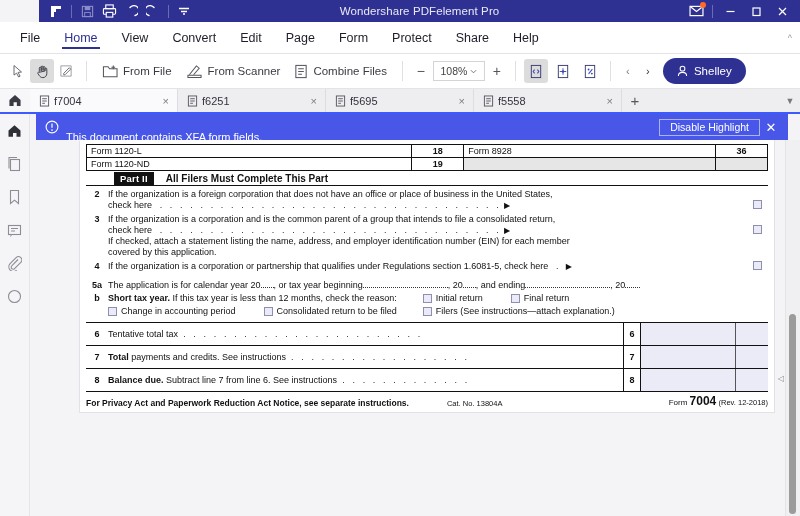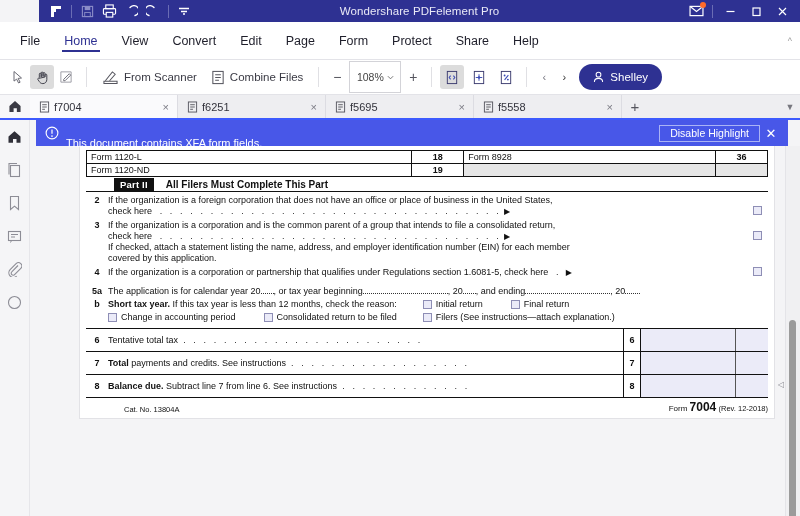--- a/index.html
+++ b/index.html
@@ -25,21 +25,21 @@
     position:absolute; left:0; right:0; text-align:center;
     font-size:11.5px; color:#e9e9f6; letter-spacing:.1px; pointer-events:none;
   }
   .tb-right { margin-left:auto; display:flex; align-items:center; padding-right:5px; }
   .tb-right .tb-btn { width:26px; }
   .mailwrap { position:relative; width:24px; height:20px; display:flex; align-items:center; justify-content:center;}
   .maildot { position:absolute; top:1px; right:2px; width:6px; height:6px; border-radius:50%; background:#ff6a2b; }
 
   
   .menubar {
-    height:38px; background:#fff; display:flex; align-items:center;
+    height:32px; background:#fff; display:flex; align-items:center;
     padding-left:8px; border-bottom:1px solid #e3e3e8; position:relative;
   }
   .menu-item {
     font-size:12.5px; color:#1e1e2a; padding:0 12px; height:30px;
     display:flex; align-items:center; position:relative; cursor:default;
   }
   .menu-item.active { color:#2e3192; }
   .menu-item.active::after {
     content:""; position:absolute; left:10px; right:10px; bottom:4px;
     height:1.5px; background:#2e3192;
@@ -54,21 +54,21 @@
   .tool { width:24px; height:24px; display:flex; align-items:center; justify-content:center; border-radius:3px; }
   .tool.sel { background:#dcdcdc; }
   .vsep { width:1px; height:20px; background:#e0e0e4; margin:0 8px; }
   .ribbon-btn {
     display:flex; align-items:center; gap:5px; height:26px; padding:0 7px;
     font-size:11.5px; color:#3a3a44; border-radius:3px;
   }
   .zoomgrp { display:flex; align-items:center; gap:2px; }
   .zoombtn { width:20px; height:20px; display:flex; align-items:center; justify-content:center; font-size:14px; color:#55555e; }
   .zoombox {
-    width:52px; height:32px; border:1px solid #d3d3d8; background:#fff;
+    width:52px; height:20px; border:1px solid #d3d3d8; background:#fff;
     display:flex; align-items:center; justify-content:center; gap:3px;
     font-size:10.5px; color:#444;
   }
   .pgmodes { display:flex; align-items:center; gap:3px; }
   .navarrows { display:flex; align-items:center; gap:2px; }
   .navarrow { width:18px; height:22px; display:flex; align-items:center; justify-content:center; color:#7c7c86; font-size:11px;}
   .navarrow.next { background:#fff; color:#333; }
   .userbtn {
     margin-left:6px; margin-right:8px; height:26px; padding:0 14px;
     background:#2e3192; color:#fff; border-radius:13px;
@@ -279,20 +279,27 @@
         </svg>
     </div>
     <div class="tool">
       <svg width="14" height="14" viewBox="0 0 15 15">
           <path d="M2 2h11v11H2z" fill="none" stroke="#9a9aa2" stroke-width="1"></path>
           <path d="M5 10l6-6 1.5 1.5-6 6H5z" fill="none" stroke="#6b6b75" stroke-width="1"></path>
         </svg>
     </div>
     <div class="vsep"></div>
 
+    <div class="ribbon-btn">
+      <svg width="16" height="15" viewBox="0 0 17 16">
+          <path d="M1.5 13.5V3h5l1.5 2h8v8.5z" fill="none" stroke="#55555e" stroke-width="1.1"></path>
+          <path d="M12 1.5v4M10 3.5h4" stroke="#55555e" stroke-width="1.1"></path>
+        </svg>
+      <span>From File</span>
+    </div>
     <div class="ribbon-btn">
       <svg width="17" height="15" viewBox="0 0 18 16">
           <path d="M2 12h14v2.5H2z" fill="none" stroke="#55555e" stroke-width="1.1"></path>
           <path d="M3.5 11.5L11 2l3 2.5-6 7" fill="none" stroke="#55555e" stroke-width="1.1"></path>
         </svg>
       <span>From Scanner</span>
     </div>
     <div class="ribbon-btn">
       <svg width="14" height="15" viewBox="0 0 14 16">
           <rect x="1.5" y="1.5" width="11" height="13" fill="none" stroke="#55555e" stroke-width="1.1"></rect>
@@ -576,20 +583,21 @@
                 <div class="amt-num">8</div>
                 <div class="amt-lbl"><b>Balance due.</b><span> Subtract line 7 from line 6. See instructions</span><span class="dots">&nbsp;. . . . . . . . . . . . .</span></div>
               </div>
               <div class="amt-idx">8</div>
               <div class="amt-f1"></div>
               <div class="amt-f2"></div>
             </div>
           </div>
 
           <div class="footer">
+            <span class="foot-left">For Privacy Act and Paperwork Reduction Act Notice, see separate instructions.</span>
             <span class="foot-cat">Cat. No. 13804A</span>
             <span class="foot-right">
               <span>Form</span>
               <b>7004</b>
               <span class="foot-rev">(Rev. 12-2018)</span>
             </span>
           </div>
 
         </div>
       </div>

